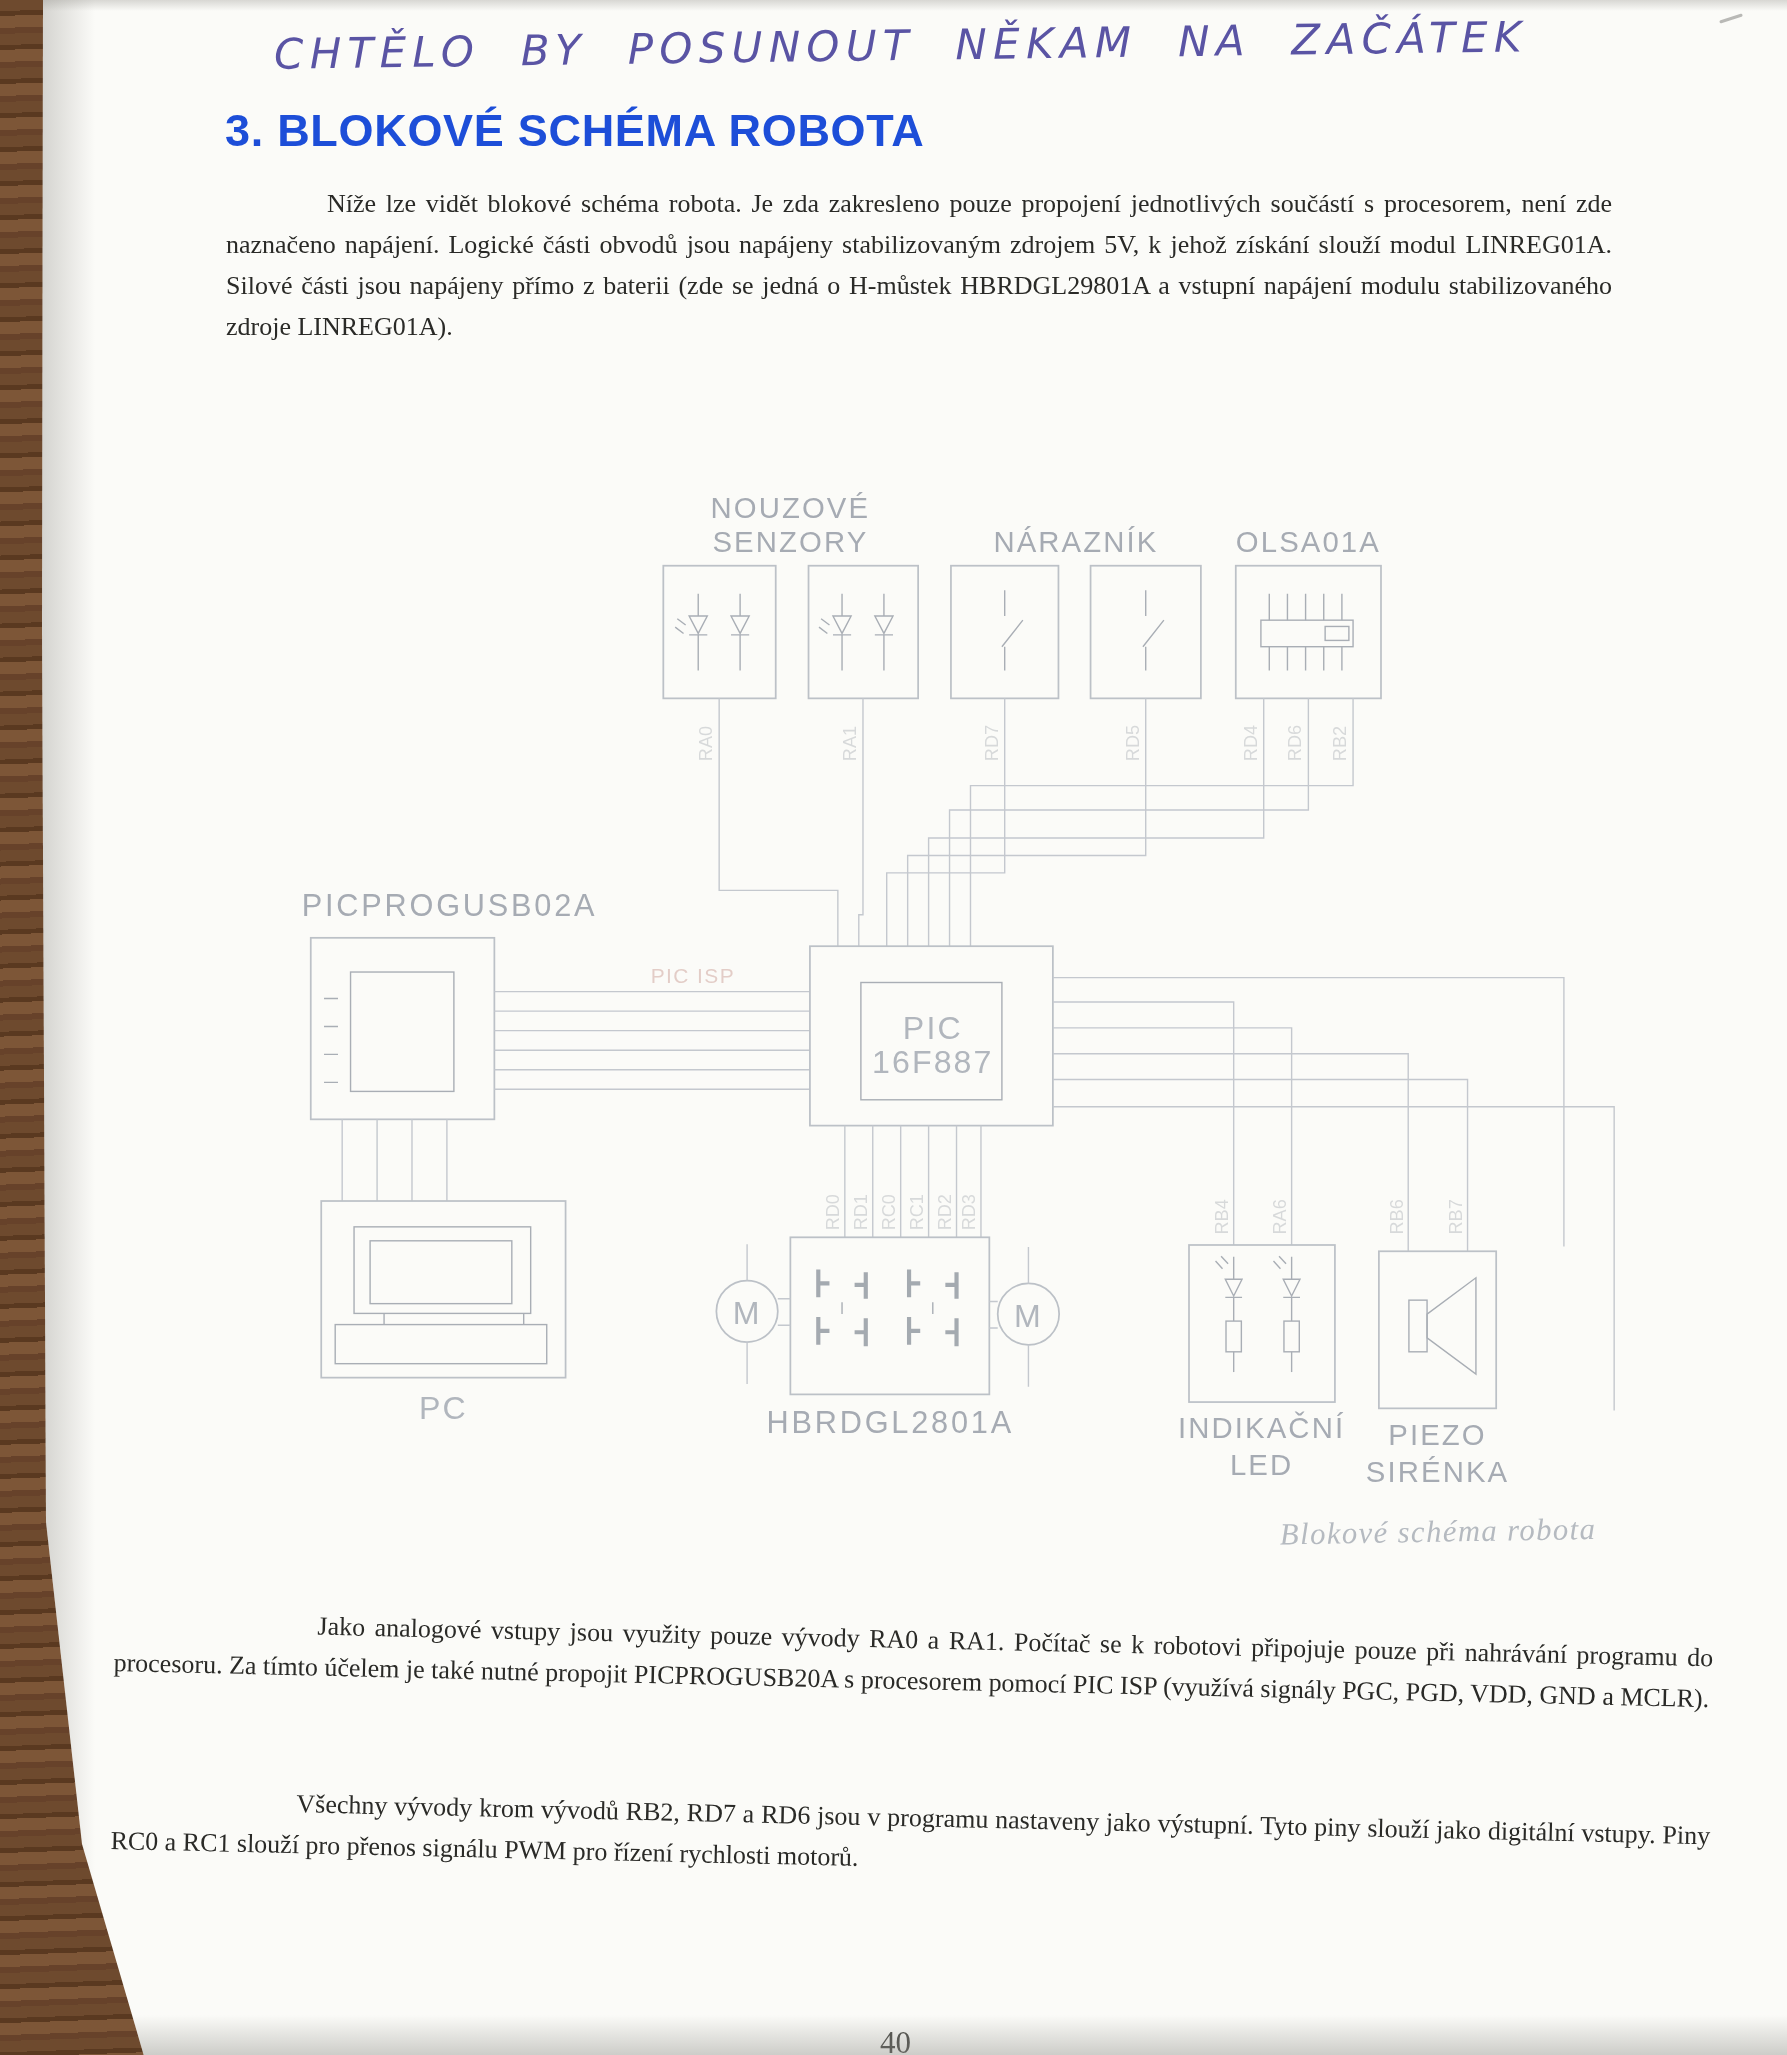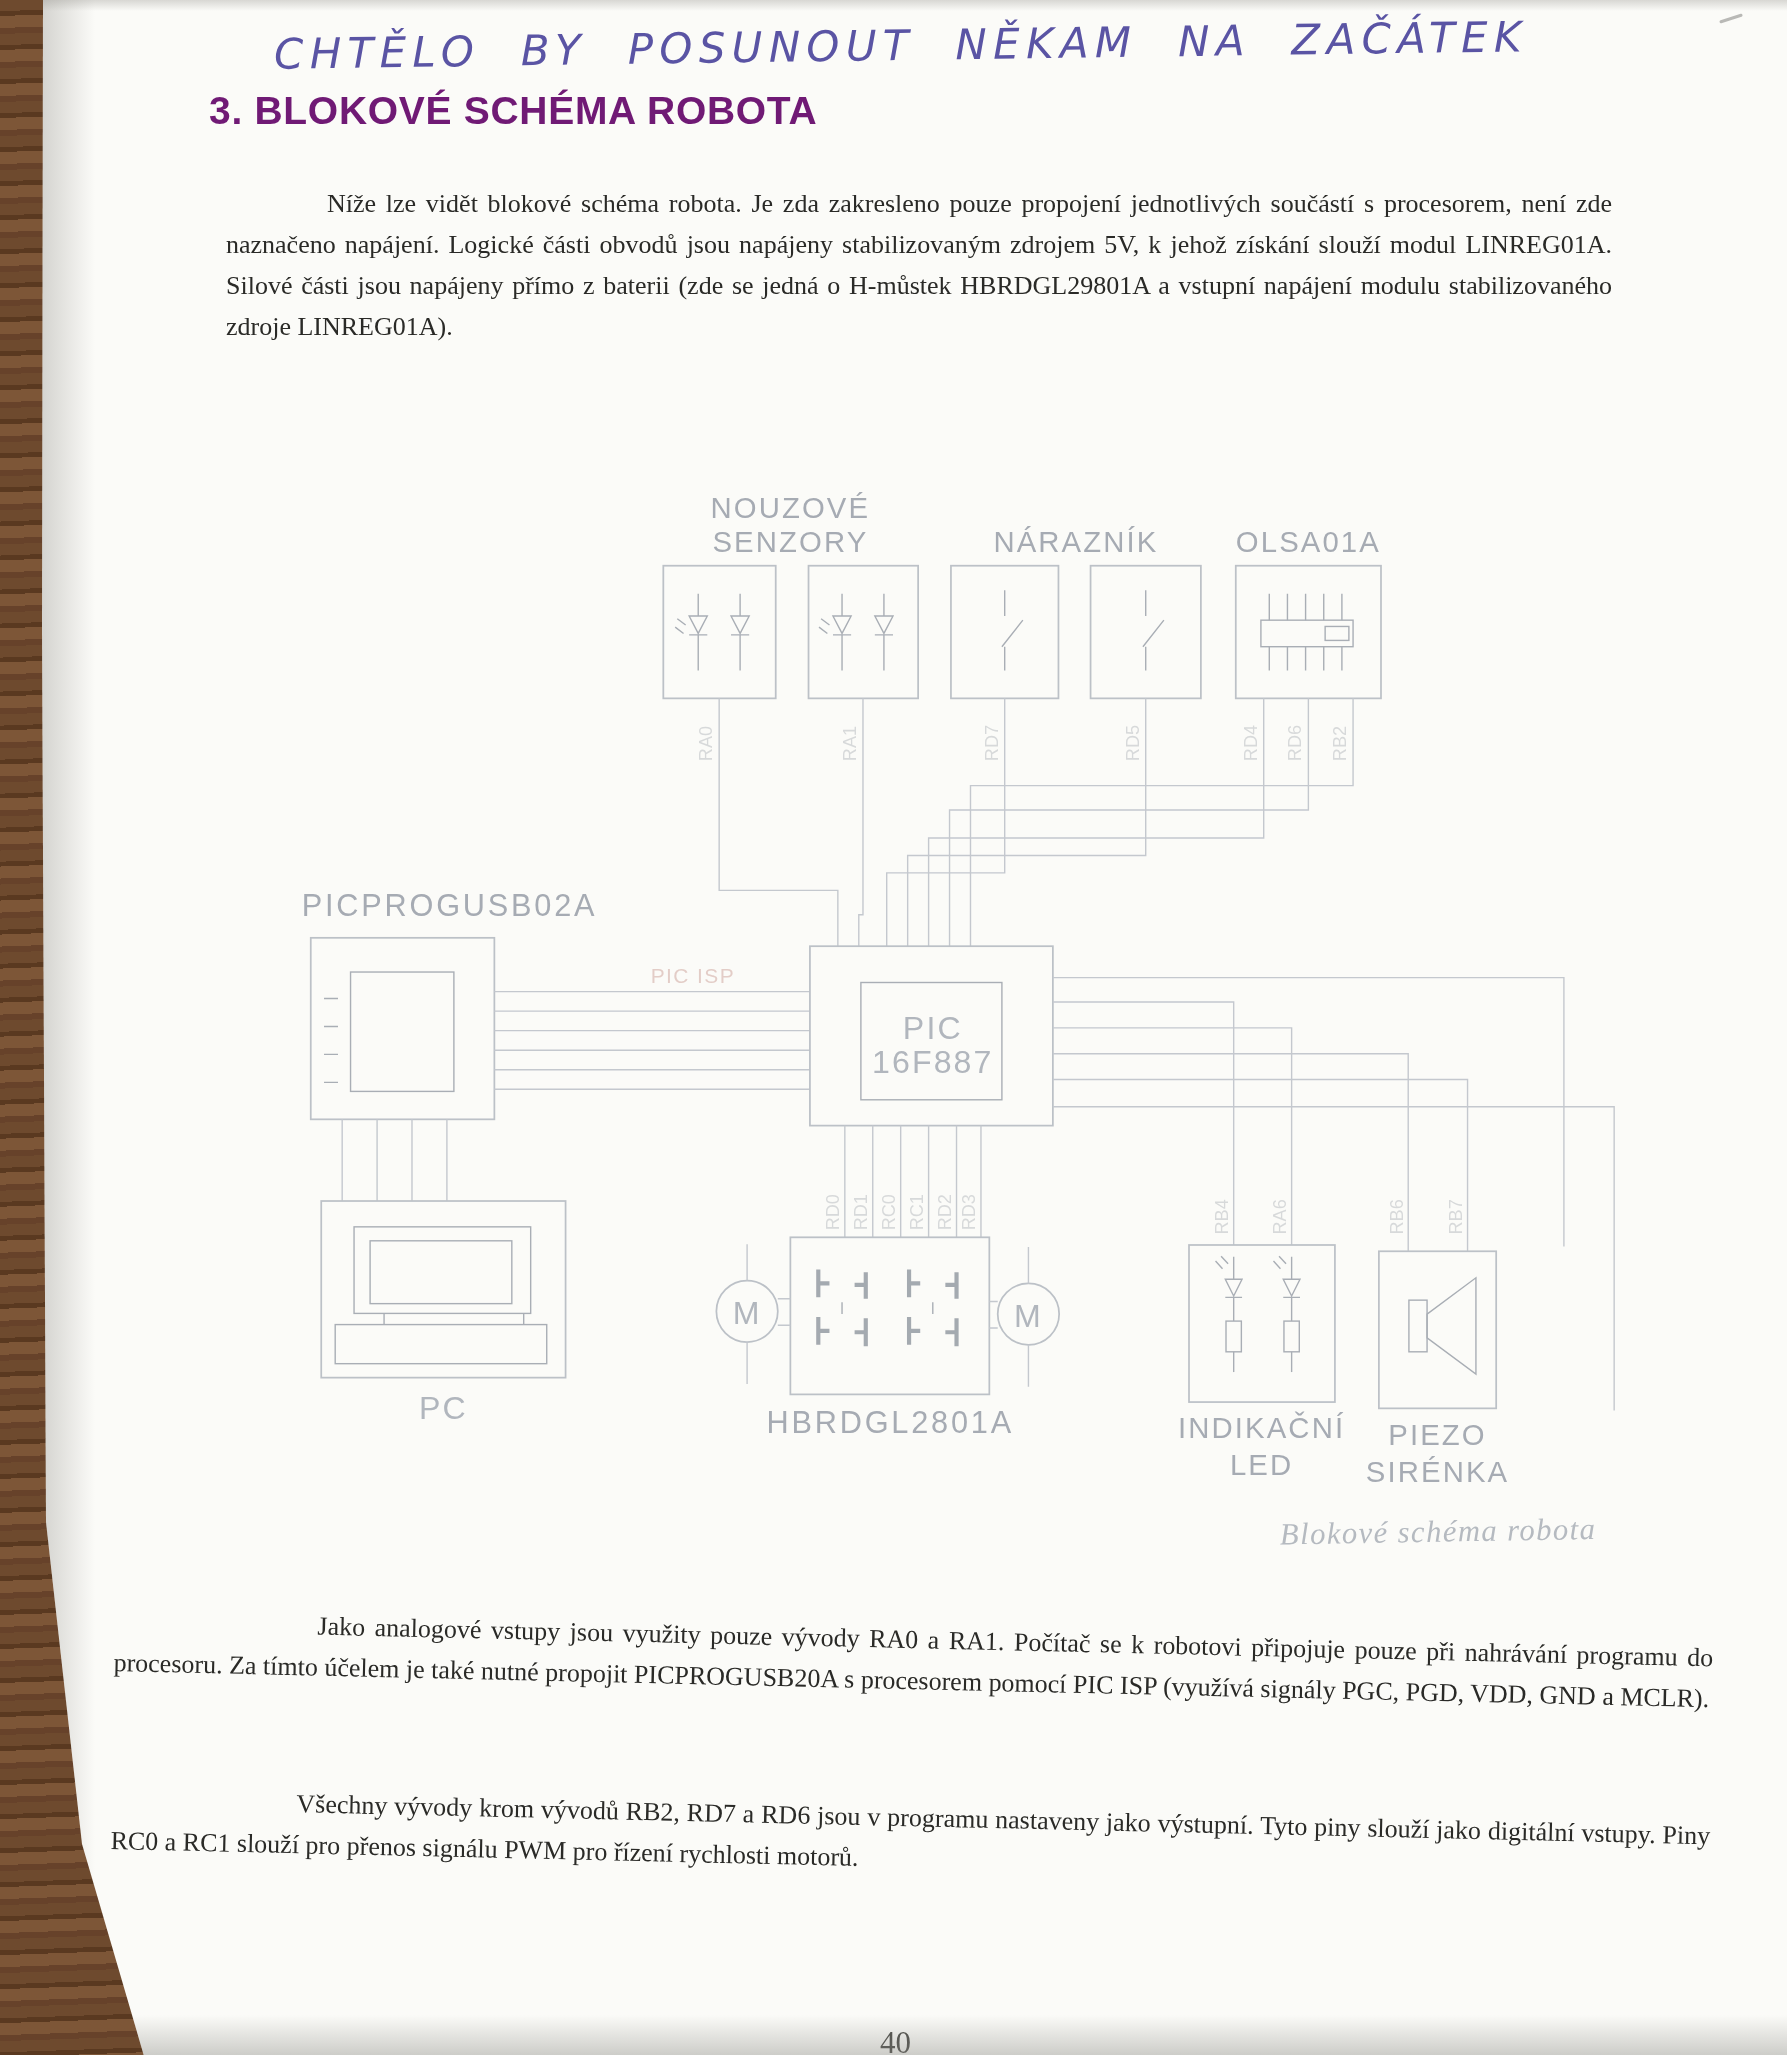--- a/index.html
+++ b/index.html
@@ -23,23 +23,23 @@
     background:linear-gradient(to top,rgba(138,138,132,0.42),rgba(138,138,132,0));}
   .corner-mark{position:absolute;left:1719px;top:17px;width:24px;height:2.8px;
     background:#b9b9b6;transform:rotate(-18deg);border-radius:1.4px;}
   .handwriting{
     position:absolute;left:274px;top:21px;white-space:nowrap;
     font-family:"DejaVu Sans",sans-serif;font-style:italic;
     font-size:42px;letter-spacing:6.3px;word-spacing:21px;color:#5a54a4;
     transform:rotate(-0.8deg);
   }
   h1.heading{
-    position:absolute;left:209px;top:89px;margin:0;
+    position:absolute;left:209px;top:89px;margin:16px;
     font-family:"Liberation Sans",sans-serif;font-weight:700;
-    font-size:39px;letter-spacing:0.7px;color:#701a75;
+    font-size:45px;letter-spacing:0.7px;color:#1d4ed8;
   }
   .para{
     position:absolute;margin:0;color:#28282565;
     color:#2a2a27;font-size:26px;line-height:41px;text-align:justify;
   }
   .p1{left:226px;top:183px;width:1386px;text-indent:101px;}
   .p2{left:115px;top:1601px;width:1599px;text-indent:203px;transform:rotate(1.3deg);transform-origin:left top;}
   .p3{left:112px;top:1779px;width:1599px;text-indent:185px;transform:rotate(1.3deg);transform-origin:left top;}
   .pageno{position:absolute;left:880px;top:2025px;font-size:31px;color:#4a4a46;}
   svg.diagram{position:absolute;left:293px;top:461px;}

